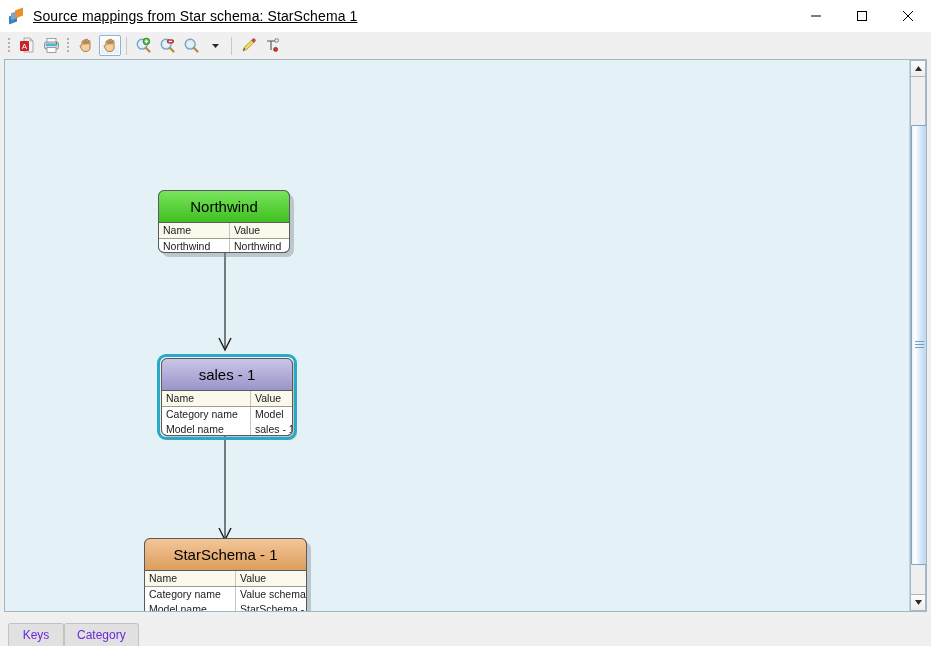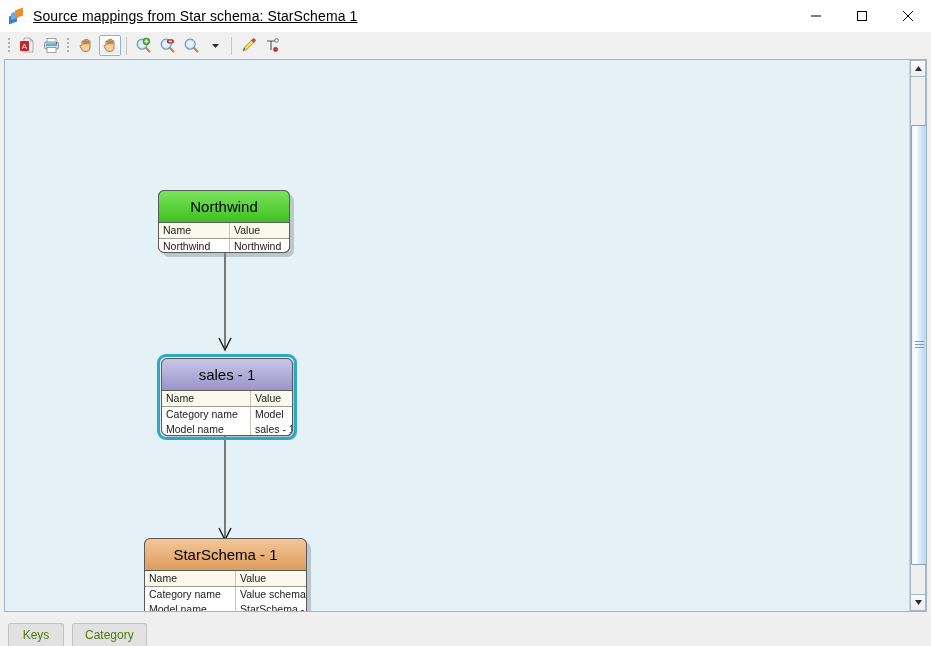--- a/index.html
+++ b/index.html
@@ -268,28 +268,28 @@
     display: flex;
     align-items: flex-end;
     padding-left: 8px;
     flex: none;
     box-sizing: border-box;
   }
   .btab {
     height: 23px;
     min-width: 56px;
     padding: 3px 12px;
-    margin-right: 8px;
+    margin-right: 0;
     background: #e1e1e1;
     border: 1px solid #c2c2c2;
     border-bottom: none;
     border-radius: 3px 3px 0 0;
     display: flex; align-items: center; justify-content: center;
     font-size: 12px;
-    color: #4d7c0f;
+    color: #6d28d9;
     box-sizing: border-box;
   }
   .arrowline { position: absolute; }
 </style>
 </head>
 <body>
 
 <div class="window">
 
   <div class="titlebar">

